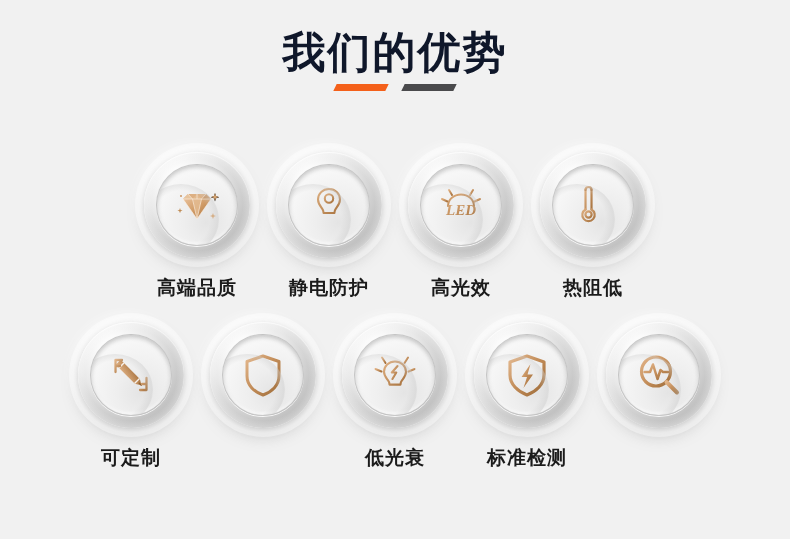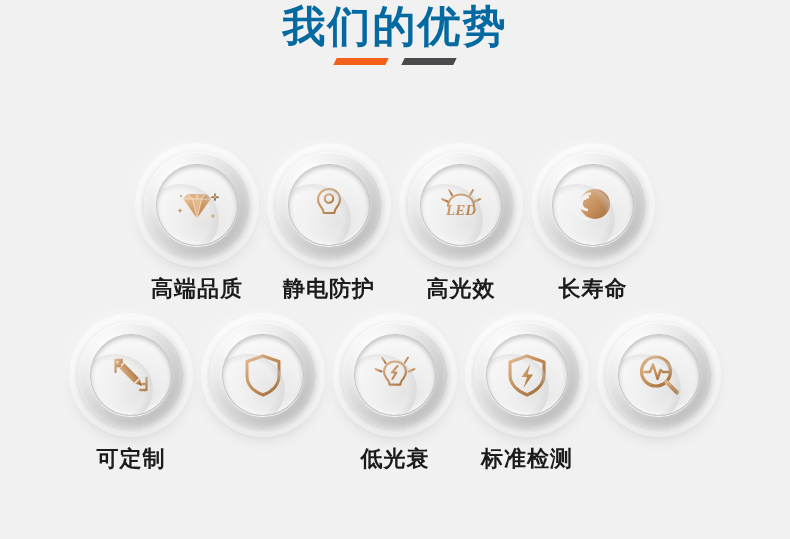--- a/index.html
+++ b/index.html
@@ -18,25 +18,26 @@
   
   .header {
     position: absolute;
     top: 0;
     left: 0;
     width: 790px;
     text-align: center;
   }
   .title-cn {
     margin: 0;
+    padding-top: 26px;
     font-size: 43px;
     line-height: 52px;
     font-weight: 700;
     letter-spacing: 2px;
-    color: #0369a1;
+    color: #0f172a;
     font-family: "DejaVu Sans", "Liberation Sans", sans-serif;
   }
   .divider {
     width: 120px;
     height: 9px;
     margin: 6px auto 0 auto;
     position: relative;
   }
   .divider .bar {
     position: absolute;
@@ -148,28 +149,28 @@
     align-items: center;
     justify-content: center;
   }
   .icon-wrap svg {
     display: block;
   }
 
   
   .label {
     margin-top: 20px;
-    font-size: 22px;
+    font-size: 19px;
     line-height: 22px;
     font-weight: 700;
     letter-spacing: 1px;
     color: #1b1b1b;
     text-align: center;
     white-space: nowrap;
-    font-family: Liberation Sans, sans-serif;
+    font-family: Liberation Mono, monospace;
   }
 </style>
 </head>
 <body>
 
 <div class="header">
   <h1 class="title-cn">我们的优势</h1>
   <div class="divider">
     <span class="bar bar-left"></span>
     <span class="bar bar-right"></span>
@@ -268,42 +269,45 @@
                 <path d="M19,42.5 L35,42.5"></path>
               </g>
               <text x="27" y="35" text-anchor="middle" font-family="Liberation Serif, DejaVu Serif, serif" font-size="15" font-weight="700" font-style="italic" fill="url(#gLed)">LED</text>
             </svg>
           </span>
         </div>
       </div>
       <div class="label">高光效</div>
     </div>
 
-    <div class="cell">
-      <div class="btn">
-        <div class="btn-face">
-          <span class="icon-wrap">
-            <svg width="50" height="50" viewBox="0 0 50 50">
-              <defs>
-                <linearGradient id="gSp" x1="0" y1="0" x2="1" y2="1">
-                  <stop offset="0%" stop-color="#e0b184"></stop>
-                  <stop offset="55%" stop-color="#c48f5c"></stop>
-                  <stop offset="100%" stop-color="#a2703d"></stop>
-                </linearGradient>
-              </defs>
-              <circle cx="27" cy="24" r="15" fill="url(#gSp)"></circle>
-              <path d="M20,39 A15,15 0 0 1 20,9 A10.5,10.5 0 0 0 20,30 A6.5,6.5 0 0 1 20,17" fill="none" stroke="#f5f3f1" stroke-width="2.6" stroke-linecap="round"></path>
-              <path d="M12.5,24 A10.5,10.5 0 0 1 23,13.5 A6.5,6.5 0 0 0 16.5,20 A3,3 0 0 1 19.5,17" fill="none" stroke="#f5f3f1" stroke-width="2.4" stroke-linecap="round" opacity="0.9"></path>
-            </svg>
-          </span>
-        </div>
-      </div>
-      <div class="label">长寿命</div>
-    </div>
-
+
+    <div class="cell">
+      <div class="btn">
+        <div class="btn-face">
+          <span class="icon-wrap">
+            <svg width="48" height="48" viewBox="0 0 48 48">
+              <defs>
+                <linearGradient id="gTh" x1="0" y1="0" x2="1" y2="1">
+                  <stop offset="0%" stop-color="#ddae80"></stop>
+                  <stop offset="100%" stop-color="#a8733f"></stop>
+                </linearGradient>
+              </defs>
+              <g fill="none" stroke="url(#gTh)" stroke-width="2.2" stroke-linecap="round" stroke-linejoin="round">
+                <path d="M22.5,8.5 L22.5,28.5 M16.5,8.5 L16.5,28.5"></path>
+                <path d="M16.5,9 A3,3 0 0 1 22.5,9"></path>
+                <path d="M16.5,28.5 A6.2,6.2 0 1 0 22.5,28.5"></path>
+                <circle cx="19.5" cy="33.5" r="3.1"></circle>
+                <path d="M29,14.5 L39.5,14.5"></path>
+              </g>
+            </svg>
+          </span>
+        </div>
+      </div>
+      <div class="label">热阻低</div>
+    </div>
 
   </div>
 
   <div class="row">
 
     <div class="cell">
       <div class="btn">
         <div class="btn-face">
           <span class="icon-wrap">
             <svg width="50" height="50" viewBox="0 0 50 50">

